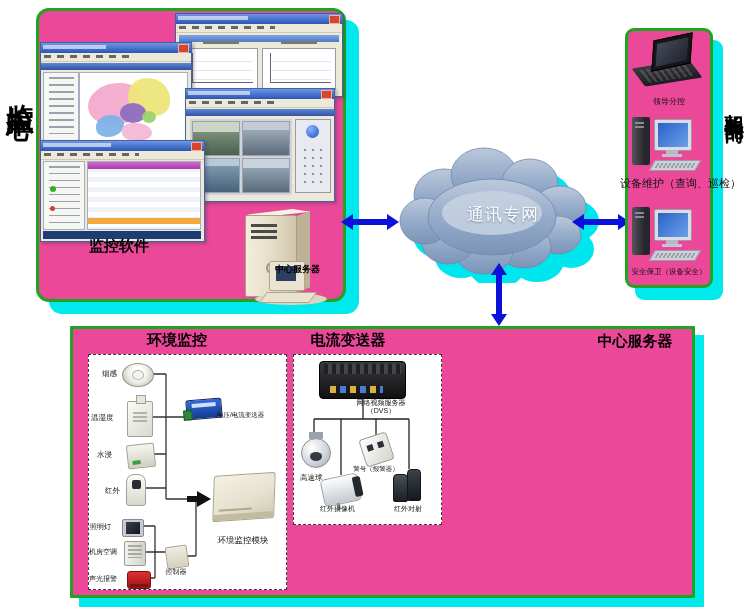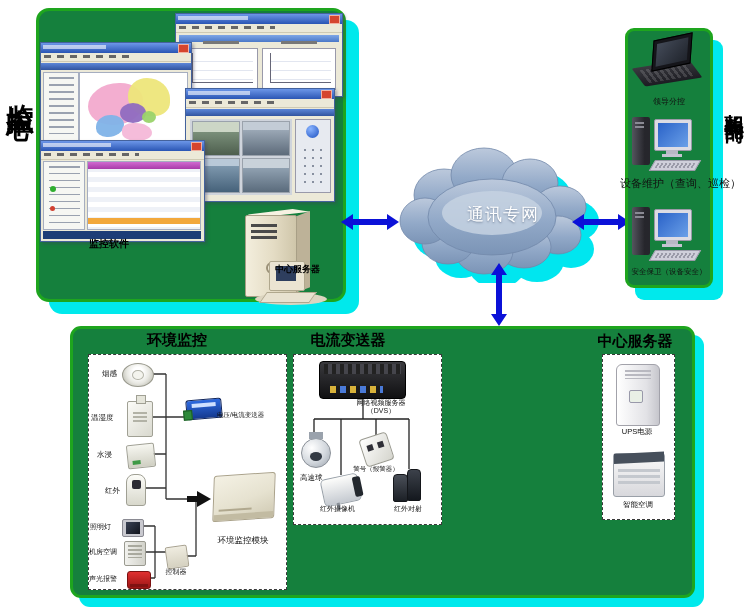--- a/index.html
+++ b/index.html
@@ -1,23 +1,23 @@
 <!DOCTYPE html>
 <html><head>
 <meta charset="utf-8">
 <style>
   html,body{margin:0;padding:0;background:#fff;}
   .stage{position:relative;width:750px;height:607px;background:#fff;overflow:hidden;
          font-family:"Liberation Sans","DejaVu Sans",sans-serif;color:#111;}
   .abs{position:absolute;}
   
-  .gbox{position:absolute;background:#15803d;border:3px solid #1ea51e;border-radius:13px;text-decoration:underline;}
+  .gbox{position:absolute;background:#ec4899;border:3px solid #1ea51e;border-radius:13px;text-decoration:underline;}
   .mc-box{left:36px;top:8px;width:304px;height:288px;box-shadow:13px 12px 0 #00e9ec;}
   .dept-box{left:625px;top:28px;width:82px;height:254px;border-radius:9px;box-shadow:10px 12px 0 #00e9ec;}
-  .room-box{left:70px;top:326px;width:619px;height:266px;border-radius:11px;box-shadow:9px 9px 0 #00e9ec;}
+  .room-box{left:70px;top:326px;width:619px;height:266px;border-radius:1px;box-shadow:9px 9px 0 #00e9ec;}
   
   .vlabel{position:absolute;writing-mode:vertical-rl;text-orientation:upright;font-weight:600;color:#000;}
   .vl-left{left:2px;top:82px;font-size:27px;letter-spacing:3px;}
   .vl-right{left:721px;top:98px;font-size:19px;letter-spacing:2px;}
   
   .lbl{position:absolute;font-size:7.5px;line-height:1.2;color:#111;white-space:nowrap;}
   .lbl.c{text-align:center;}
   .lbl.wrap{white-space:normal;text-align:center;}
   .big-lbl{position:absolute;font-weight:bold;color:#000;}
   .sec-title{position:absolute;font-size:15px;font-weight:bold;text-align:center;color:#000;}
@@ -227,21 +227,21 @@
       <div class="tbar"></div>
       <div class="mbar"></div>
       <div class="pane tree" style="left:2px;top:20px;bottom:11px;width:40px;">
         <div class="dotg"></div>
         <div class="dotr"></div>
       </div>
       <div class="wd-table"></div>
       <div class="wd-foot"></div>
     </div>
 
-    <div class="big-lbl" style="left:50px;top:226px;width:60px;text-align:left;font-size:10px;">监控软件</div>
+    <div class="big-lbl" style="left:50px;top:226px;width:60px;text-align:right;font-size:15px;">监控软件</div>
 
     <div class="server">
       <div class="srv-side"></div>
       <div class="srv-top"></div>
       <div class="srv-front"></div>
       <div class="srv-shadow"></div>
       <div class="mini-kb"></div>
       <div class="mini-mon"></div>
     </div>
     <div class="big-lbl" style="left:236px;top:252px;font-size:9px;white-space:nowrap;">中心服务器</div>
@@ -363,22 +363,16 @@
       <div class="lbl" style="left:6px;top:118px;">高速球</div>
       <div class="dev bullet" style="left:28px;top:121px;width:36px;height:26px;"></div>
       <div class="lbl" style="left:26px;top:150px;font-size:7px;">红外摄像机</div>
       <div class="dev hornbox" style="left:68px;top:80px;width:27px;height:27px;"></div>
       <div class="lbl wrap" style="left:53px;top:110px;width:58px;font-size:6.5px;">警号（报警器）</div>
       <div class="dev irbeam" style="left:97px;top:114px;width:32px;height:32px;"></div>
       <div class="lbl" style="left:100px;top:150px;font-size:7px;">红外对射</div>
     </div>
 
 
-    <div class="dash" style="left:529px;top:25px;width:71px;height:164px;">
-      <div class="dev ups" style="left:13px;top:9px;width:42px;height:60px;"></div>
-      <div class="lbl c" style="left:8px;top:72px;width:52px;">UPS电源</div>
-      <div class="dev smartac" style="left:10px;top:98px;width:50px;height:42px;"></div>
-      <div class="lbl c" style="left:10px;top:145px;width:50px;">智能空调</div>
-    </div>
 
   </div>
 
 </div>
 
 </body></html>

